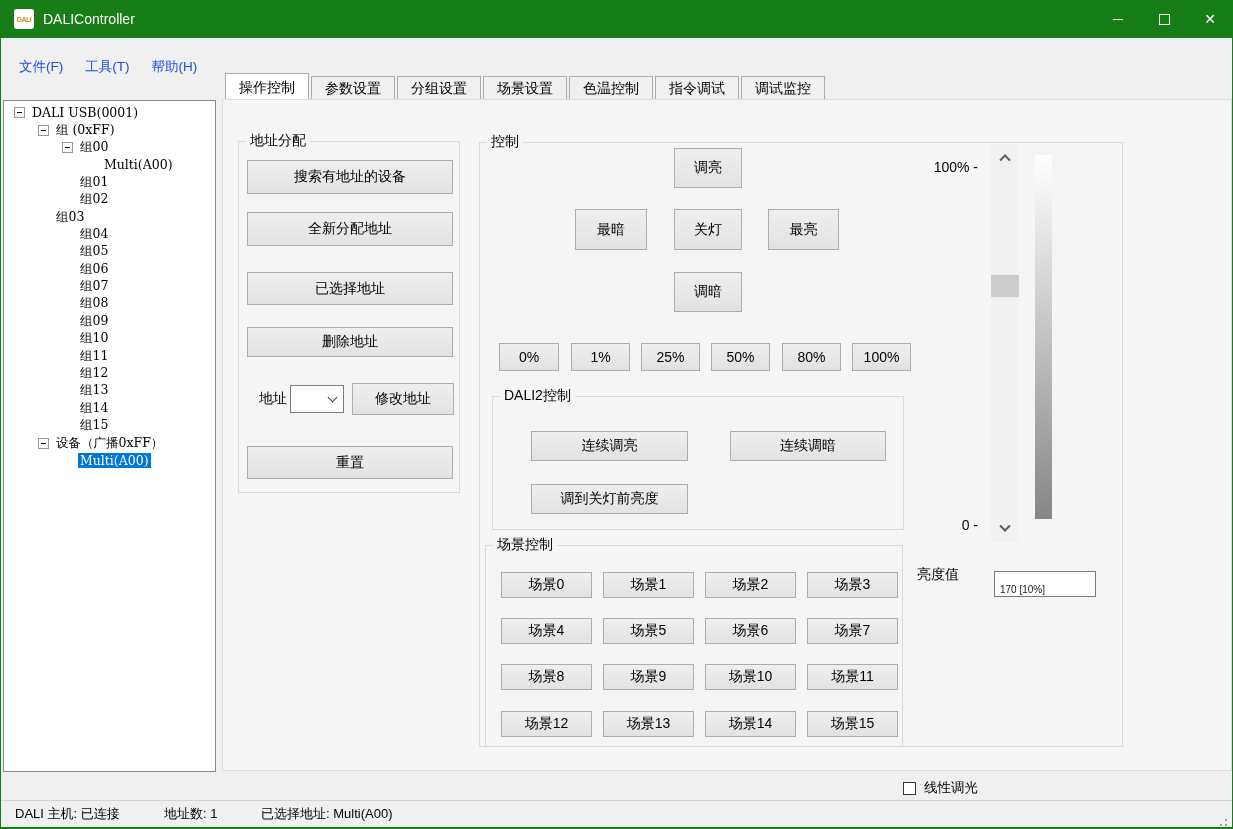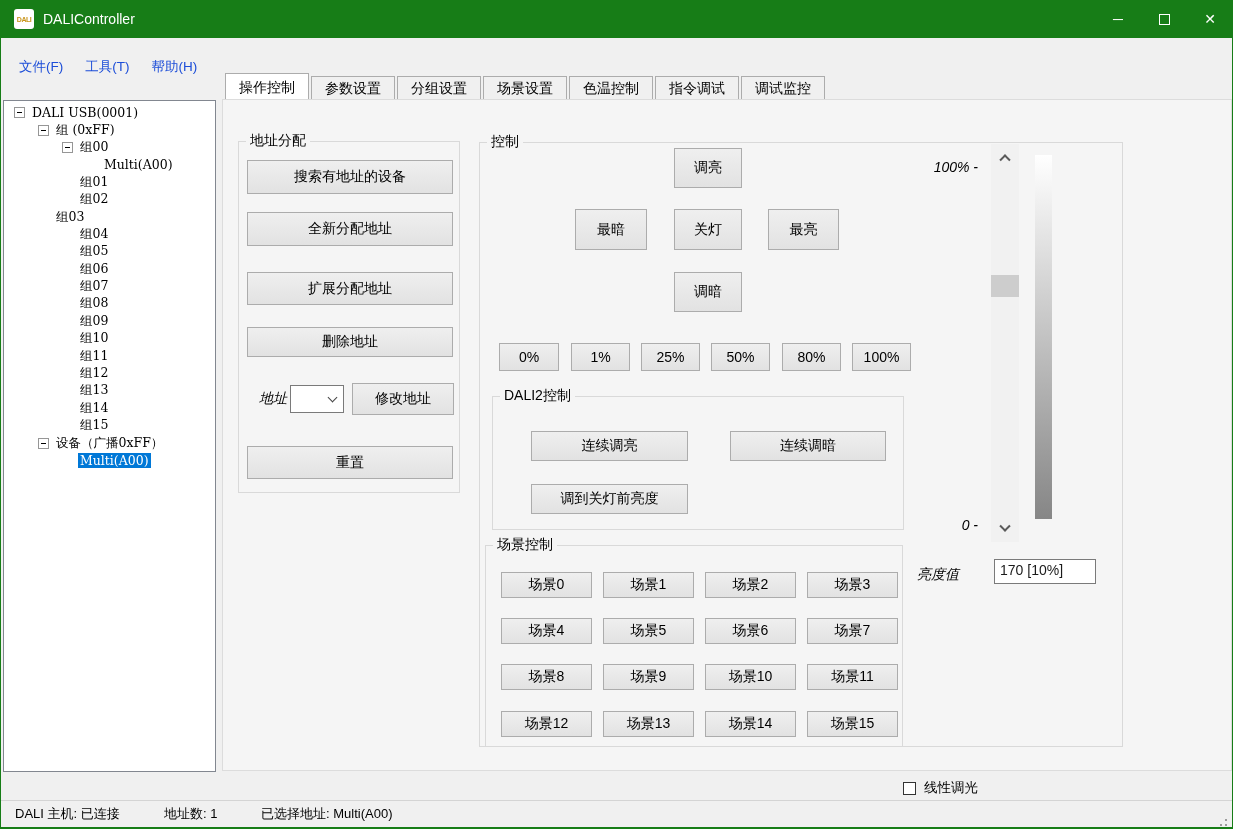--- a/index.html
+++ b/index.html
@@ -37,24 +37,24 @@
   .tabs { position:absolute; left:225px; top:73px; height:26px; display:flex; align-items:flex-end; z-index:4; }
   .tab { height:23px; border:1px solid #acacac; border-bottom:none; background:#f0f0f0; padding:0 13px; font-size:14px; line-height:23px; margin-right:2px; }
   .tab.active { height:26px; background:#fff; line-height:26px; z-index:3; }
 
   .tab-content { position:absolute; left:222px; top:99px; width:1010px; height:672px; background:#f5f5f5; border:1px solid #dcdcdc; }
 
   
   .groupbox { position:absolute; border:1px solid #d9d9d9; }
   .gb-title { position:absolute; top:-10px; left:7px; background:#f5f5f5; padding:0 4px; font-size:14px; white-space:nowrap; }
   .btn { position:absolute; background:linear-gradient(#efefef,#e2e2e2); border:1px solid #acacac; display:flex; align-items:center; justify-content:center; font-size:14px; color:#000; cursor:default; white-space:nowrap; }
-  .label { position:absolute; font-size:14px; white-space:nowrap;font-style:italic; }
+  .label { position:absolute; font-size:14px; white-space:nowrap; }
   .combo { position:absolute; background:#fff; border:1px solid #7a7a7a; }
   .combo-chevron { position:absolute; right:7px; top:8px; width:7px; height:7px; border-right:1.5px solid #444; border-bottom:1.5px solid #444; transform:rotate(45deg); }
-  .textbox { position:absolute; background:#fff; border:1px solid #7a7a7a; font-size:14px; padding:2px 5px; color:#1a1a1a; }
+  .textbox { position:absolute; background:#fff; border:1px solid #7a7a7a; font-size:10px; padding:12px 5px; color:#1a1a1a;margin-top:12px; }
 
   
   .vscroll { position:absolute; width:28px; background:#f1f1f1; }
   .vs-arrow { position:absolute; left:0; width:28px; height:26px; display:flex; align-items:center; justify-content:center; }
   .vs-arrow.down { bottom:0; }
   .chev-up { width:8px; height:8px; border-left:2px solid #5a5a5a; border-top:2px solid #5a5a5a; transform:rotate(45deg) translate(2px,2px); }
   .chev-down { width:8px; height:8px; border-left:2px solid #5a5a5a; border-top:2px solid #5a5a5a; transform:rotate(225deg) translate(2px,2px); }
   .vs-thumb { position:absolute; left:0; width:28px; background:#cdcdcd; }
   .lumbar { position:absolute; width:17px; background:linear-gradient(180deg,#ffffff 0%,#868686 100%); }
 
@@ -173,21 +173,21 @@
     <div class="tab">指令调试</div>
     <div class="tab">调试监控</div>
   </div>
 
 <div class="tab-content">
 
   <div class="groupbox" style="left:15px; top:41px; width:222px; height:352px;">
     <span class="gb-title">地址分配</span>
     <div class="btn" style="left:8px; top:18px; width:206px; height:34px;">搜索有地址的设备</div>
     <div class="btn" style="left:8px; top:70px; width:206px; height:34px;">全新分配地址</div>
-    <div class="btn" style="left:8px; top:130px; width:206px; height:33px;">扩展分配地址</div>
+    <div class="btn" style="left:8px; top:130px; width:206px; height:33px;">已选择地址</div>
     <div class="btn" style="left:8px; top:185px; width:206px; height:30px;">删除地址</div>
     <span class="label" style="left:20px; top:248px;text-align:center;">地址</span>
     <div class="combo" style="left:51px; top:243px; width:54px; height:28px;">
       <span></span>
       <span class="combo-chevron"></span>
     </div>
     <div class="btn" style="left:113px; top:241px; width:102px; height:32px;">修改地址</div>
     <div class="btn" style="left:8px; top:304px; width:206px; height:33px;">重置</div>
   </div>
 

